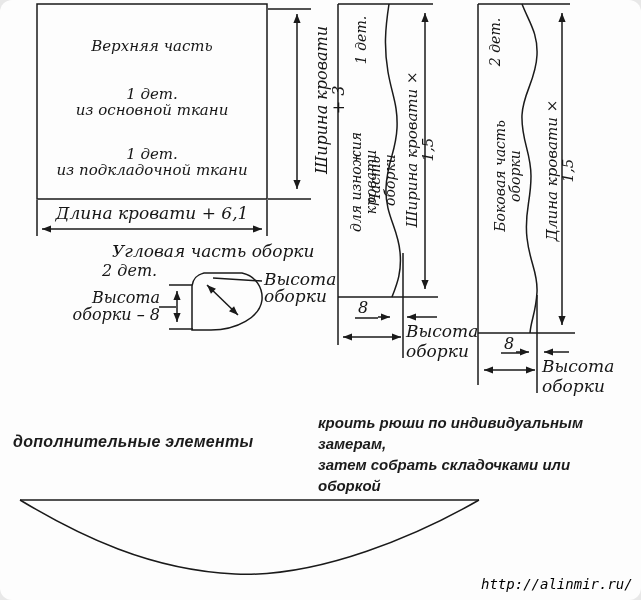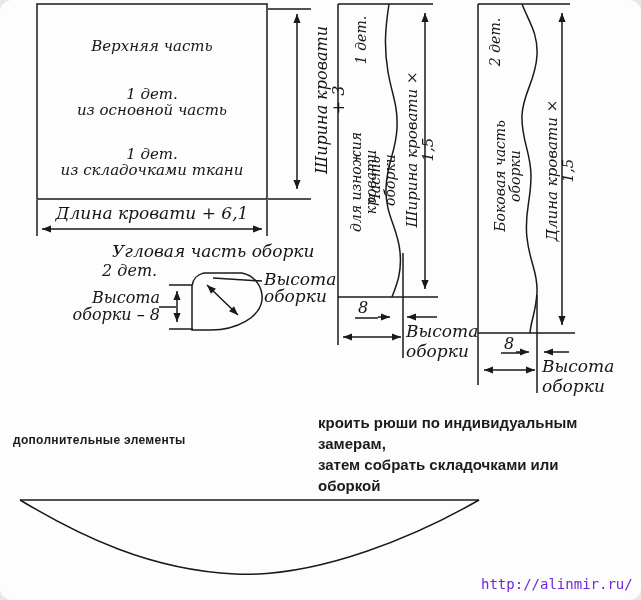--- a/index.html
+++ b/index.html
@@ -1,20 +1,20 @@
 <!DOCTYPE html>
 <html><head>
 <meta charset="utf-8">
 <style>
   html,body{margin:0;padding:0;background:#e8e8e8;}
   #stage{
     position:relative;width:641px;height:600px;background:#fdfdfd;
     overflow:hidden;font-family:"DejaVu Serif",serif;color:#141414;border-radius:12px;
   }
-  .t{position:absolute;white-space:pre-line;}
+  .t{position:absolute;white-space:pre-line;font-style:italic;}
   .ser{font-family:"DejaVu Serif",serif;font-style:italic;color:#161616;}
   .ctr{text-align:center;}
   .rgt{text-align:right;}
   .rot{transform:rotate(-90deg);transform-origin:center center;}
   .s14{font-size:14px;line-height:15px;}
   .s15{font-size:15px;line-height:16px;}
   .s16{font-size:16px;line-height:17px;}
   .s17{font-size:17px;line-height:20px;}
   .sans-bold{font-family:"Liberation Sans",sans-serif;font-weight:bold;color:#1b1b1b;}
   .mono{font-family:"DejaVu Sans Mono",monospace;}
@@ -73,23 +73,23 @@
       <path d="M544,352 H569" marker-start="url(#ah)"></path>
       <path d="M484,370 H535" marker-start="url(#ah)" marker-end="url(#ah)"></path>
 
       <path d="M20,500 H479"></path>
       <path d="M20,500 C80,536 150,570 235,574 C320,578 420,534 479,500"></path>
     </g>
   </svg>
 
   <div class="t ser ctr s15" style="left:37px;top:38px;width:230px;">Верхняя часть</div>
   <div class="t ser ctr s15" style="left:37px;top:86px;width:230px;">1 дет.</div>
-  <div class="t ser ctr s15" style="left:37px;top:102px;width:230px;">из основной часть</div>
+  <div class="t ser ctr s15" style="left:37px;top:102px;width:230px;">из основной ткани</div>
   <div class="t ser ctr s15" style="left:37px;top:146px;width:230px;">1 дет.</div>
-  <div class="t ser ctr s15" style="left:37px;top:162px;width:230px;">из складочками ткани</div>
+  <div class="t ser ctr s15" style="left:37px;top:162px;width:230px;">из подкладочной ткани</div>
   <div class="t ser ctr" style="left:37px;top:203px;width:230px;font-size:17px;">Длина кровати + 6,1</div>
   <div class="t ser ctr rot s16" style="left:242px;top:91px;width:160px;height:18px;">Ширина кровати + 3</div>
 
   <div class="t ser" style="left:112px;top:241px;font-size:17px;">Угловая часть оборки</div>
   <div class="t ser s16" style="left:102px;top:262px;">2 дет.</div>
   <div class="t ser rgt s16" style="left:55px;top:289px;width:105px;">Высота
 оборки – 8</div>
   <div class="t ser s17" style="left:264px;top:271px;line-height:17px;">Высота
 оборки</div>
 
@@ -101,21 +101,21 @@
   <div class="t ser s17" style="left:406px;top:321px;">Высота
 оборки</div>
 
   <div class="t ser ctr rot s14" style="left:468px;top:34px;width:56px;height:16px;">2 дет.</div>
   <div class="t ser ctr rot s14" style="left:423px;top:168px;width:156px;height:16px;">Боковая часть оборки</div>
   <div class="t ser ctr rot s15" style="left:469px;top:162px;width:166px;height:17px;">Длина кровати × 1,5</div>
   <div class="t ser s16" style="left:504px;top:335px;">8</div>
   <div class="t ser s17" style="left:542px;top:356px;">Высота
 оборки</div>
 
-  <div class="t sans-bold" style="left:13px;top:433px;font-size:12px;letter-spacing:0.3px;">дополнительные элементы</div>
+  <div class="t sans-bold" style="left:13px;top:433px;font-size:16px;letter-spacing:0.3px;">дополнительные элементы</div>
   <div class="t sans-bold" style="left:318px;top:412px;width:312px;font-size:15px;line-height:21px;">кроить рюши по индивидуальным
 замерам,
 затем собрать складочками или
 оборкой</div>
 
-  <div class="t mono" style="left:481px;top:576px;font-size:14px;color:#6d28d9;">http://alinmir.ru/</div>
+  <div class="t mono" style="left:481px;top:576px;font-size:14px;color:#000000;">http://alinmir.ru/</div>
 
 </div>
 
 </body></html>

